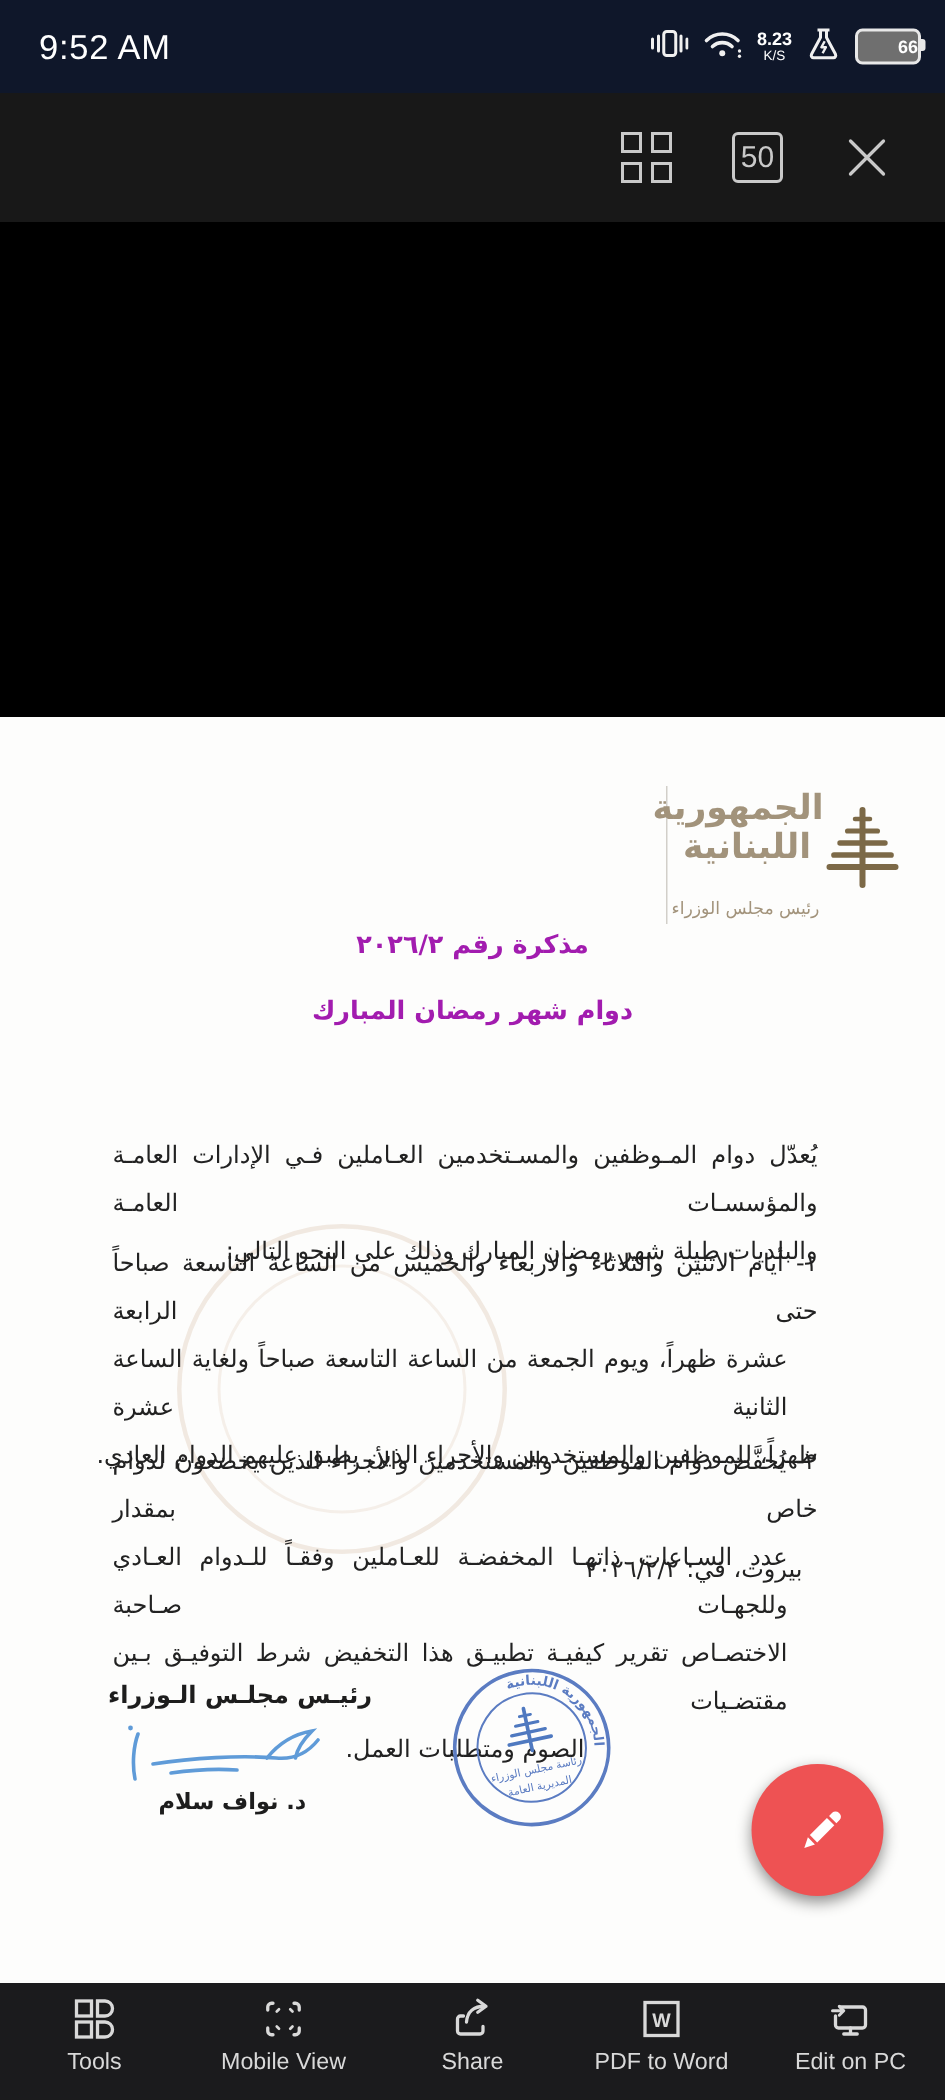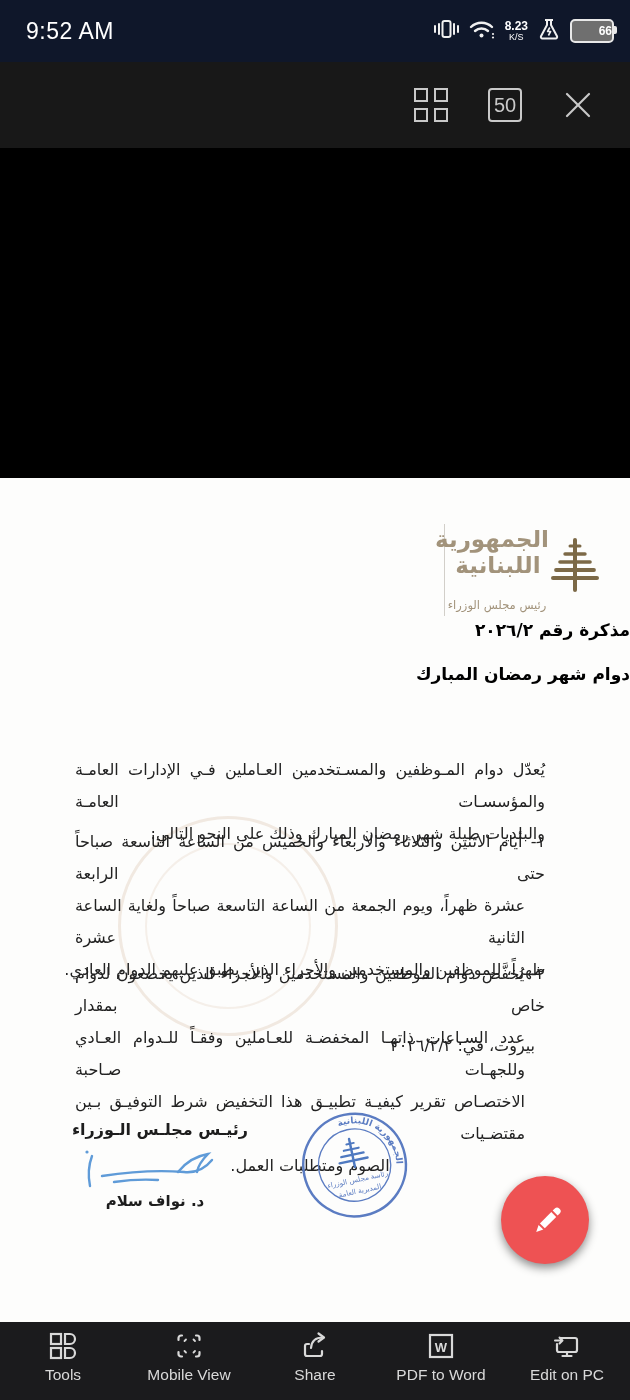--- a/index.html
+++ b/index.html
@@ -36,22 +36,22 @@
   .watermark::before{content:"";position:absolute;left:24px;top:24px;right:24px;bottom:24px;border-radius:50%;
              border:2px solid rgba(196,155,122,.14);}
 
   .logo-rule{position:absolute;left:444px;top:46px;width:1px;height:92px;background:#d2cfc9;}
   .calligraphy{position:absolute;left:447px;top:48px;width:102px;text-align:center;direction:rtl;
                color:#a2937b;font-family:"DejaVu Sans",sans-serif;font-weight:bold;font-size:23px;line-height:26px;}
   .cedar-header{position:absolute;left:549px;top:54px;}
   .office-line{position:absolute;left:438px;top:120px;width:118px;text-align:center;direction:rtl;
                color:#a2937b;font-family:"DejaVu Sans",sans-serif;font-size:11.5px;}
 
-  .doc-title{position:absolute;left:0;width:630px;text-align:right;direction:rtl;
-             font-family:"DejaVu Sans",sans-serif;font-weight:bold;font-size:17px;color:#000000;}
+  .doc-title{position:absolute;left:0;width:630px;text-align:center;direction:rtl;
+             font-family:"DejaVu Sans",sans-serif;font-weight:bold;font-size:17px;color:#a21caf;}
   .t1{top:142px;} .t2{top:186px;}
 
   .body-block{position:absolute;left:75px;width:470px;direction:rtl;
               font-family:"DejaVu Sans",sans-serif;font-size:16px;color:#222;line-height:32px;}
   .intro{top:276px;} .item1{top:348px;} .item2{top:436px;margin-top:44px;}
   .ln{white-space:nowrap;}
   .stretch{white-space:normal;text-align:justify;text-align-last:justify;}
   .rightln{text-align:right;}
   .centerln{text-align:center;}
   .indent{padding-right:20px;box-sizing:border-box;}

